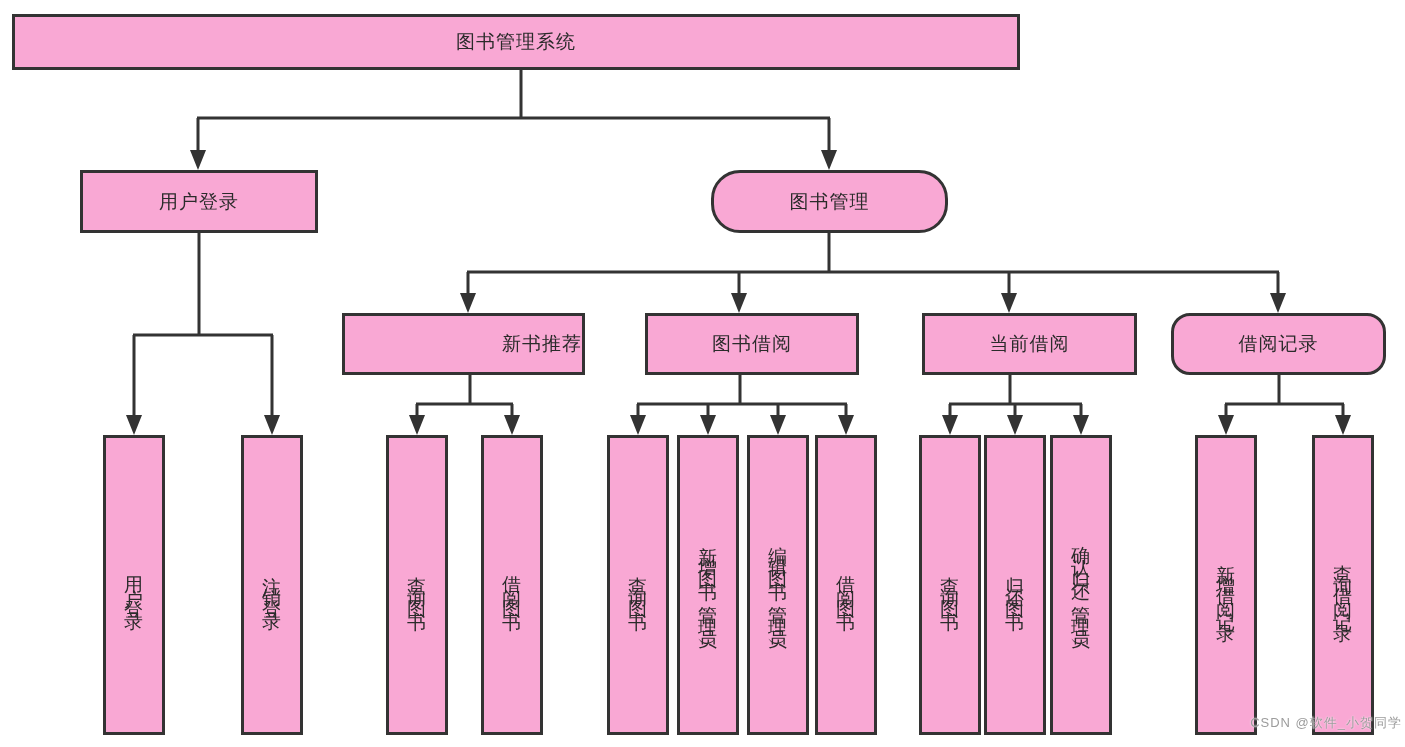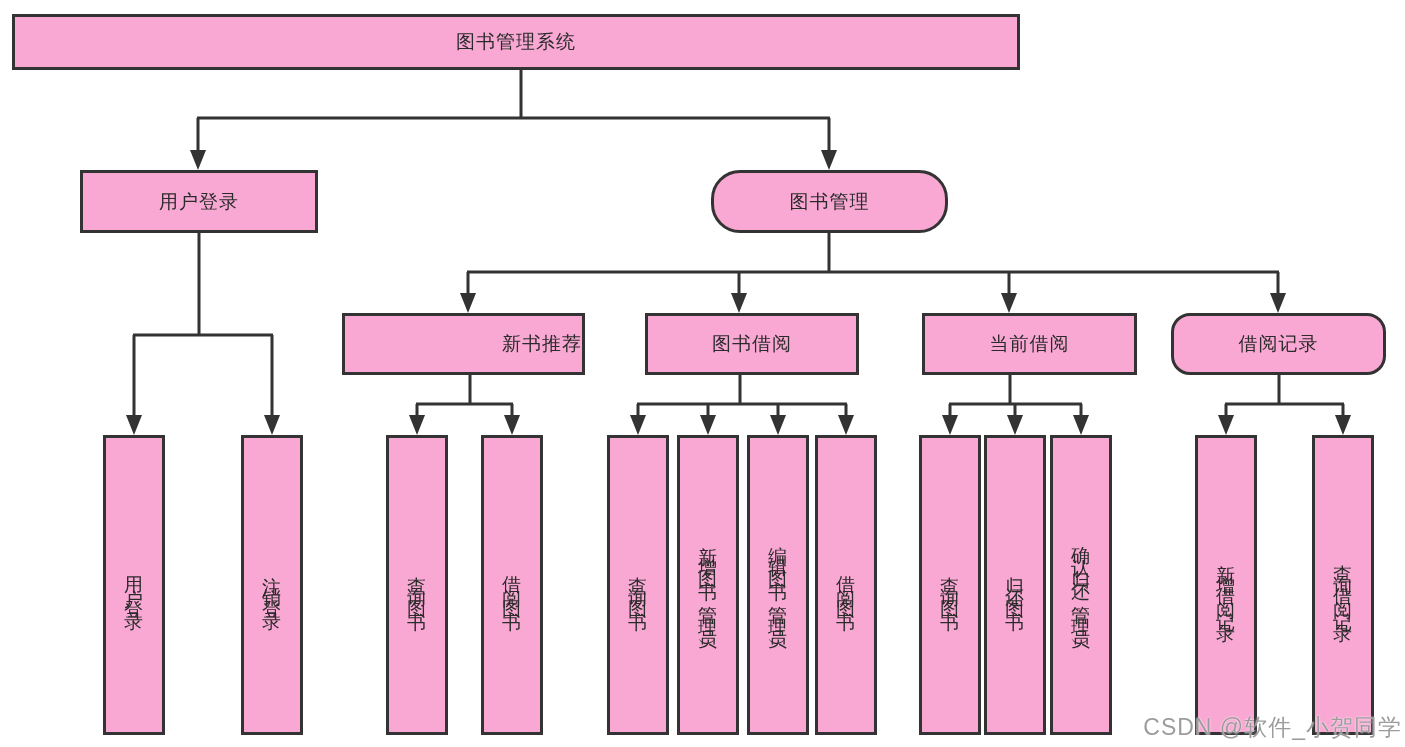--- a/index.html
+++ b/index.html
@@ -42,22 +42,22 @@
     font-size:19px;
     line-height:1;
   }
   .p-a1{left:103px;} .p-a2{left:241px;}
   .p-b1{left:386px;} .p-b2{left:481px;}
   .p-c1{left:607px;} .p-c2{left:677px;} .p-c3{left:747px;} .p-c4{left:815px;}
   .p-d1{left:919px;} .p-d2{left:984px;} .p-d3{left:1050px;}
   .p-e1{left:1195px;} .p-e2{left:1312px;}
   #watermark{
     position:absolute;
-    right:3px;bottom:4px;
-    font-size:23px;
+    right:3px;bottom:15px;
+    font-size:13px;
     color:#9c9c9c;
     letter-spacing:1px;
     text-shadow:0 0 2px #ffffff;
     white-space:nowrap;
   }
 </style>
 </head>
 <body>
 
 <div id="canvas">

